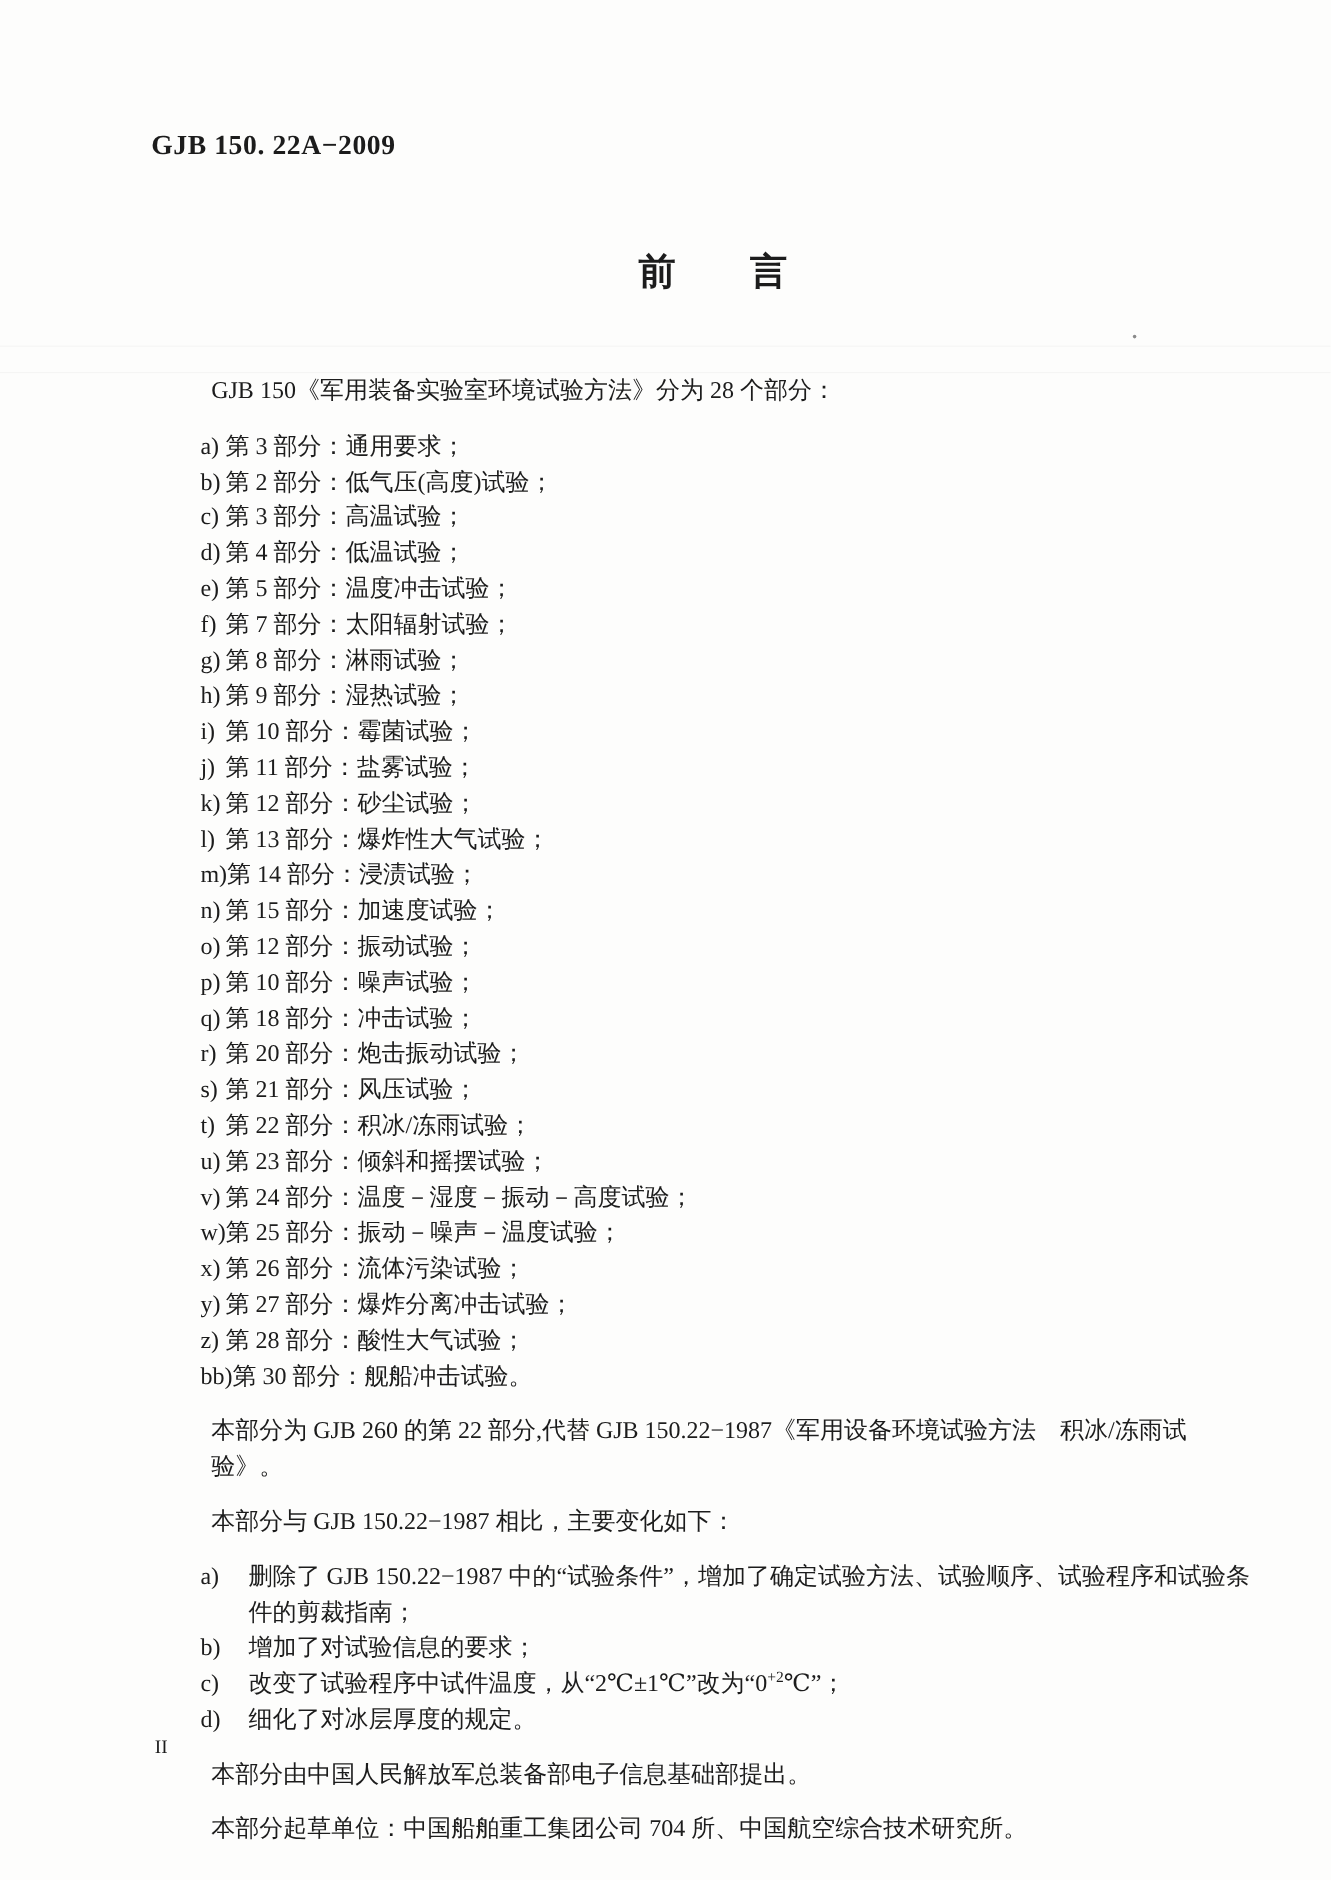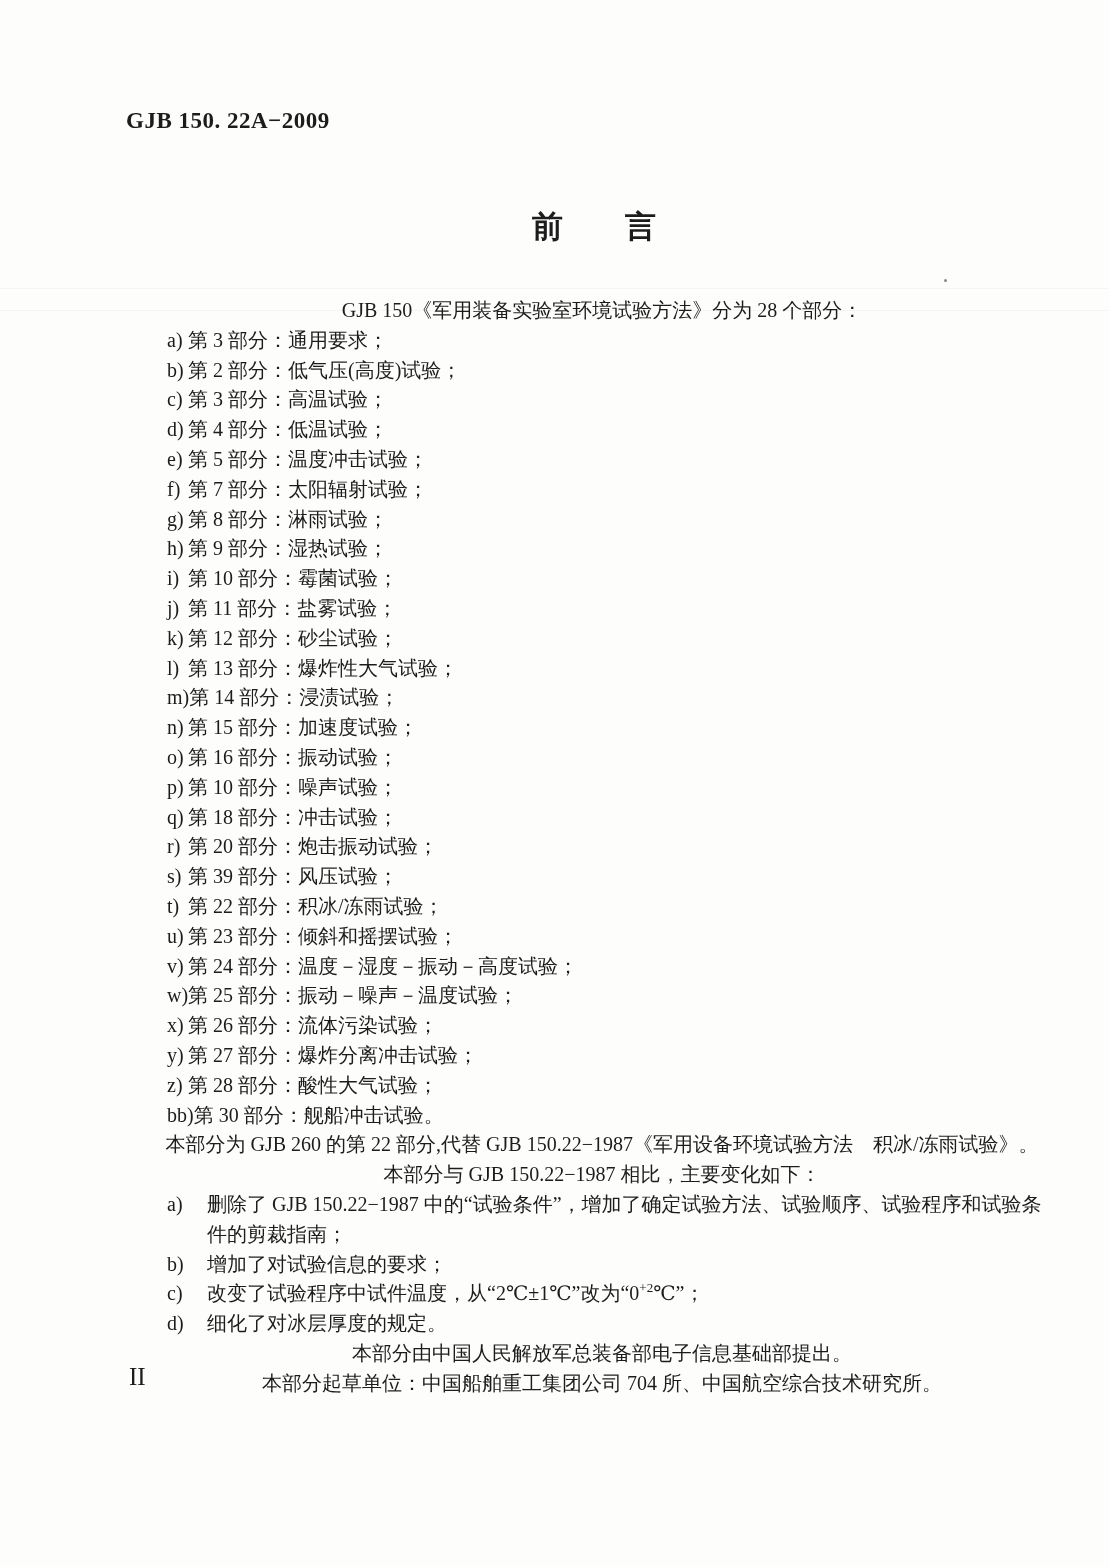--- a/index.html
+++ b/index.html
@@ -53,22 +53,21 @@
   }
   .body-text {
     position: absolute;
     left: 160px;
     top: 296px;
     width: 884px;
     font-size: 20px;
     line-height: 29.8px;
   }
   .body-text p {
-    margin: 0;
-    text-align: center;
+    margin: 16px;
   }
   .body-text ul {
     list-style: none;
     margin: 0;
     padding: 0;
   }
   .body-text li {
     display: flex;
     align-items: baseline;
   }
@@ -80,22 +79,22 @@
   .clist .lbl { min-width: 40px; }
   .txt { flex: 1 1 auto; }
   .degree-sup {
     font-size: 13px;
     vertical-align: super;
     line-height: 0;
   }
   .page-number {
     position: absolute;
     left: 129px;
-    top: 1363px;
-    font-size: 25px;
+    top: 1448px;
+    font-size: 16px;
   }
 </style>
 </head>
 <body>
 
 <div class="page">
 
   <div class="std-number">GJB 150. 22A−2009</div>
 
   <div class="doc-title">前言</div>
@@ -160,37 +159,37 @@
       <li>
           <span class="lbl">m)</span>
           <span class="txt">第 14 部分：浸渍试验；</span>
         </li>
       <li>
           <span class="lbl">n)</span>
           <span class="txt">第 15 部分：加速度试验；</span>
         </li>
       <li>
           <span class="lbl">o)</span>
-          <span class="txt">第 16 部分：振动试验；</span>
+          <span class="txt">第 12 部分：振动试验；</span>
         </li>
       <li>
           <span class="lbl">p)</span>
           <span class="txt">第 10 部分：噪声试验；</span>
         </li>
       <li>
           <span class="lbl">q)</span>
           <span class="txt">第 18 部分：冲击试验；</span>
         </li>
       <li>
           <span class="lbl">r)</span>
           <span class="txt">第 20 部分：炮击振动试验；</span>
         </li>
       <li>
           <span class="lbl">s)</span>
-          <span class="txt">第 39 部分：风压试验；</span>
+          <span class="txt">第 21 部分：风压试验；</span>
         </li>
       <li>
           <span class="lbl">t)</span>
           <span class="txt">第 22 部分：积冰/冻雨试验；</span>
         </li>
       <li>
           <span class="lbl">u)</span>
           <span class="txt">第 23 部分：倾斜和摇摆试验；</span>
         </li>
       <li>

